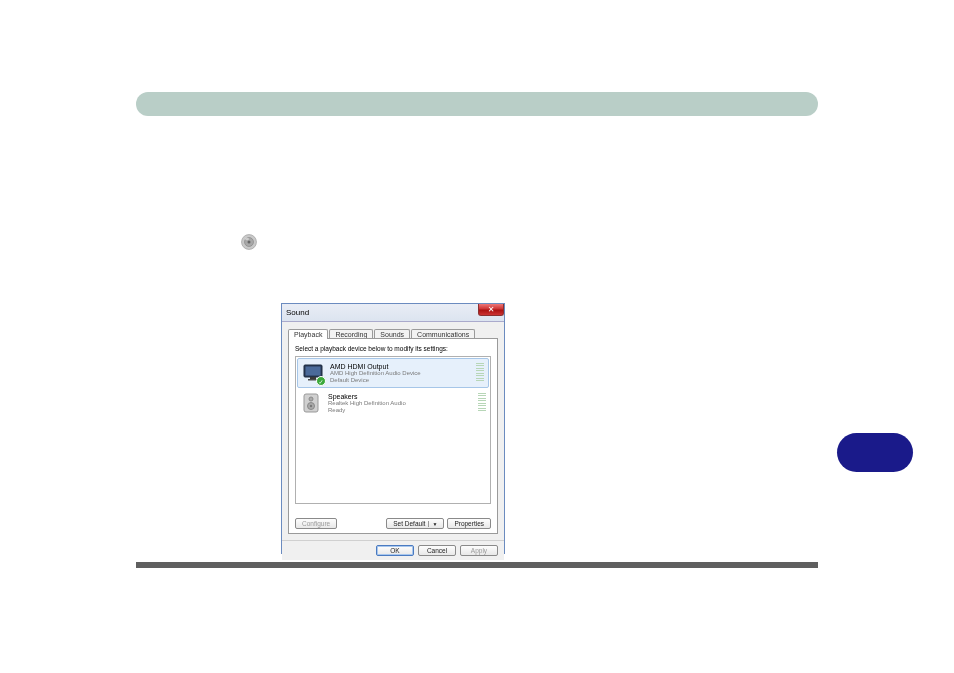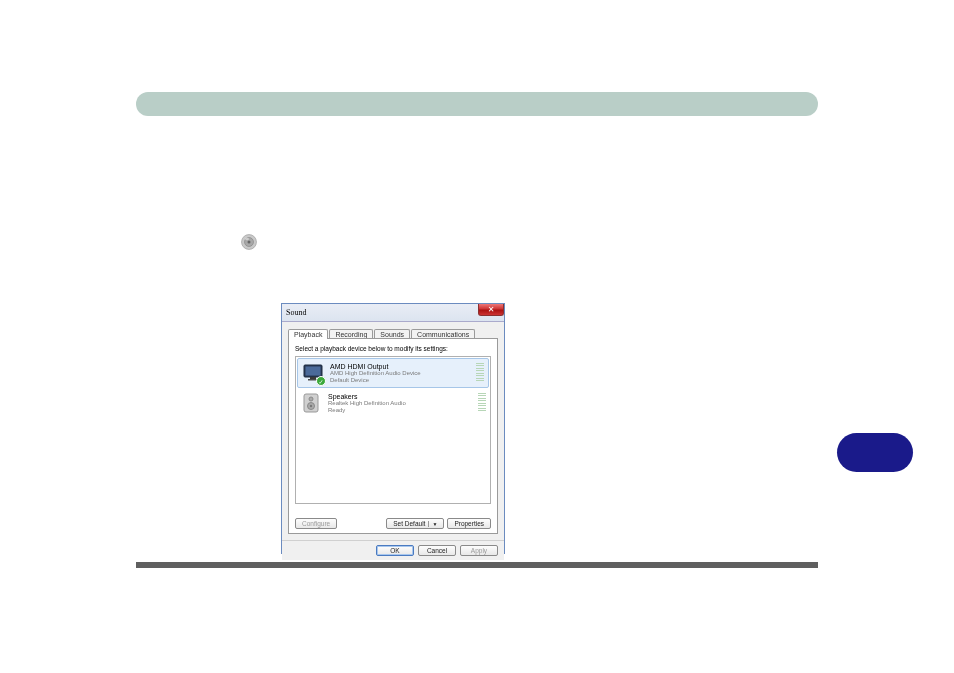--- a/index.html
+++ b/index.html
@@ -57,21 +57,20 @@
     font-size: 7px;
   }
   .titlebar {
     height: 18px;
     background: linear-gradient(#e9edf5, #dce4f0);
     border-bottom: 1px solid #aac;
     display: flex;
     align-items: center;
     padding: 0 4px;
     position: relative;
-    font-family: Liberation Serif, serif;
   }
   .titlebar .title-text {
     color: #000;
     font-size: 8px;
   }
   .titlebar .close-btn {
     position: absolute;
     right: 0;
     top: 0;
     width: 26px;

